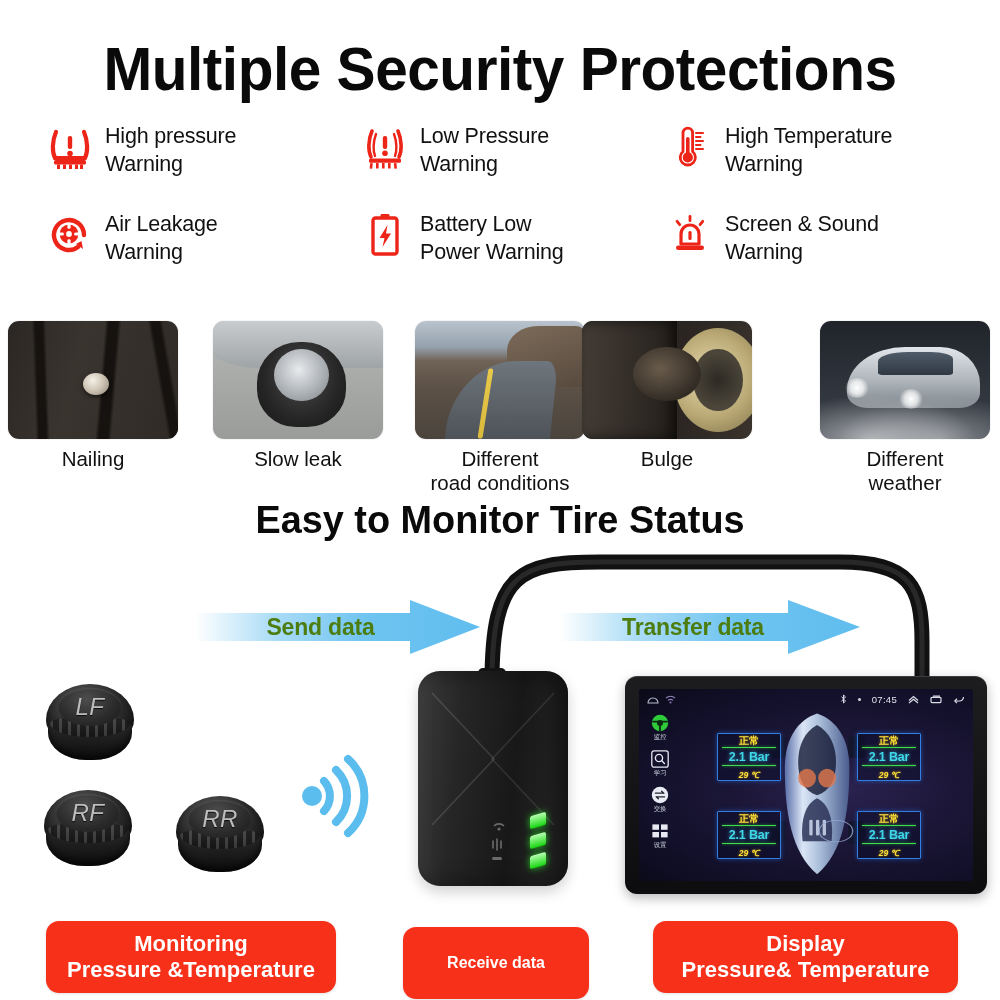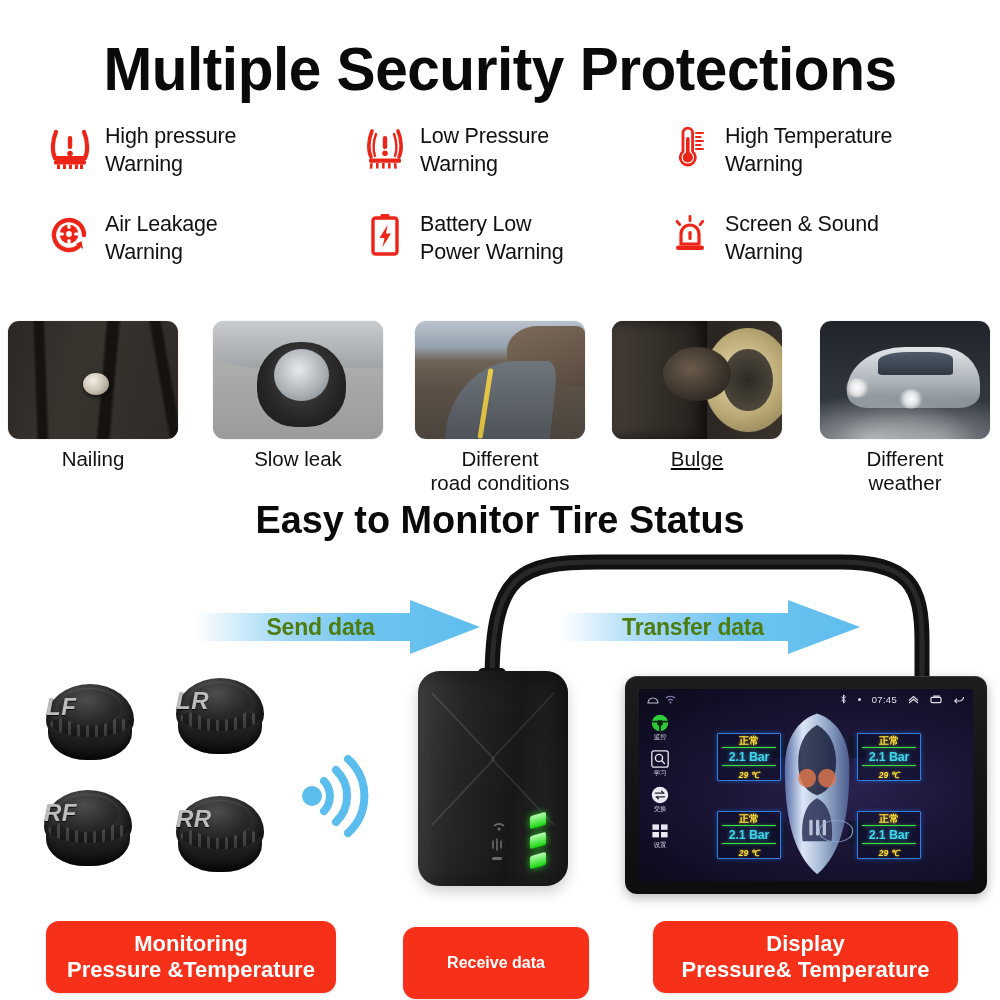--- a/index.html
+++ b/index.html
@@ -164,22 +164,22 @@
     border-radius: 40% 40% 50% 50% / 30% 30% 70% 70%;
     opacity:.9;
   }
   .sensor .top {
     position:absolute; left:12px; top:4px; width:64px; height:38px;
     background: radial-gradient(ellipse at 44% 30%, #4d4d4d 0%, #2a2a2a 60%, #1a1a1a 100%);
     border-radius: 50%;
     box-shadow: inset 0 1px 2px rgba(255,255,255,.12);
   }
   .sensor .lbl {
-    position:absolute; left:0; top:9px; width:88px; 
-    color:#bdbdbd; font-size: 24px; font-weight: 700; font-style: italic;
+    position:absolute; left:0; top:9px; width:88px; text-align:center;
+    color:#bdbdbd; font-size: 24px; font-weight: 400; font-style: italic;
     letter-spacing: .5px; text-shadow: 0 1px 1px rgba(0,0,0,.8);
   }
   .rbody {
     position:absolute; inset:0;
     background: linear-gradient(96deg,#3b3b3b 0%,#262626 28%,#181818 62%,#2a2a2a 100%);
     border-radius: 22px;
     box-shadow: inset -10px 0 22px rgba(0,0,0,.6), inset 8px 0 16px rgba(255,255,255,.05),
                 0 6px 14px rgba(0,0,0,.18);
   }
   .rseam { position:absolute; left:8%; top:8%; width:84%; height:84%; }
@@ -411,21 +411,21 @@
             <i class="rd"></i>
             <i class="ln"></i>
           </div>
       </div>
       <div class="photo-cap">
         <span>Different</span>
         <span>road conditions</span>
       </div>
     </div>
 
-    <div class="photo-cell" style="left:612px;text-decoration:underline;">
+    <div class="photo-cell" style="left:582px;">
       <div class="photo-thumb">
         <div class="pa pa-bulge">
             <i class="rim"></i>
             <i class="tr"></i>
             <i class="bl"></i>
           </div>
       </div>
       <div class="photo-cap">
         <span>Bulge</span>
         <span></span>
@@ -495,27 +495,20 @@
       </svg>
       <div class="txt">Transfer data</div>
     </div>
 
     <div class="sensor" style="left:46px; top:138px;">
       <div class="cap"></div>
       <div class="ring"></div>
       <div class="knurl"></div>
       <div class="top"></div>
       <div class="lbl">LF</div>
-    </div>
-    <div class="sensor" style="left:176px; top:132px;">
-      <div class="cap"></div>
-      <div class="ring"></div>
-      <div class="knurl"></div>
-      <div class="top"></div>
-      <div class="lbl">LR</div>
     </div>
     <div class="sensor" style="left:44px; top:244px;">
       <div class="cap"></div>
       <div class="ring"></div>
       <div class="knurl"></div>
       <div class="top"></div>
       <div class="lbl">RF</div>
     </div>
     <div class="sensor" style="left:176px; top:250px;">
       <div class="cap"></div>

